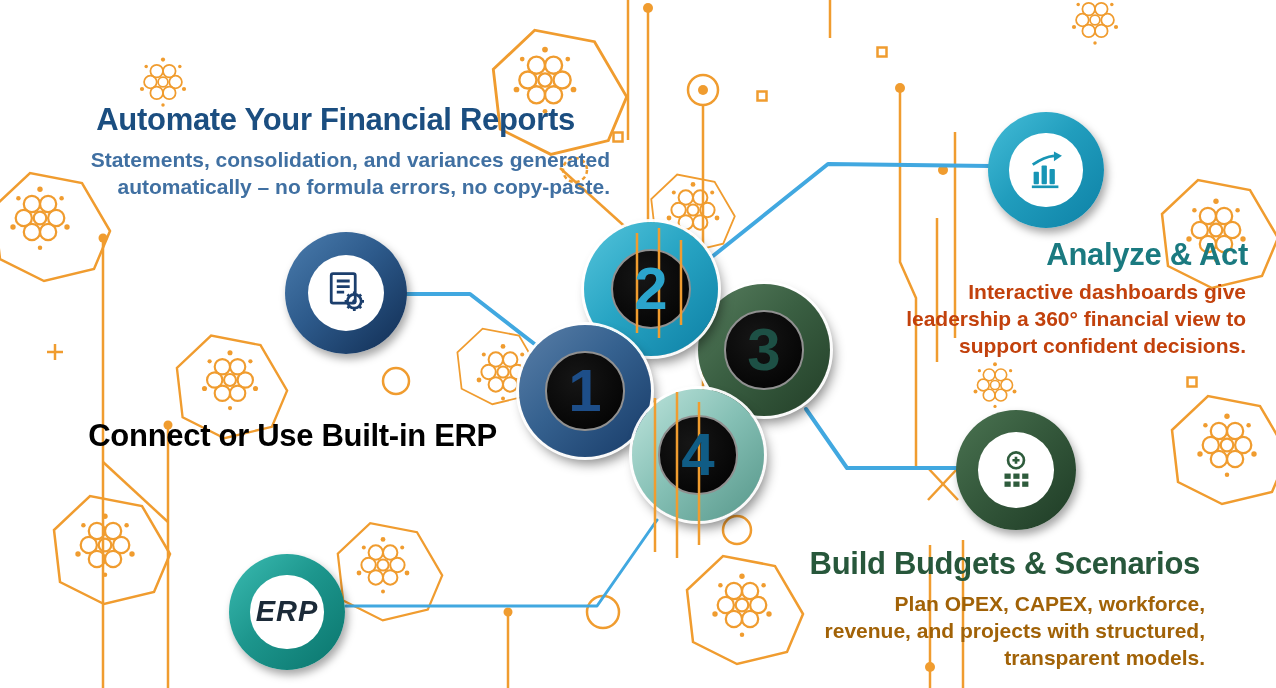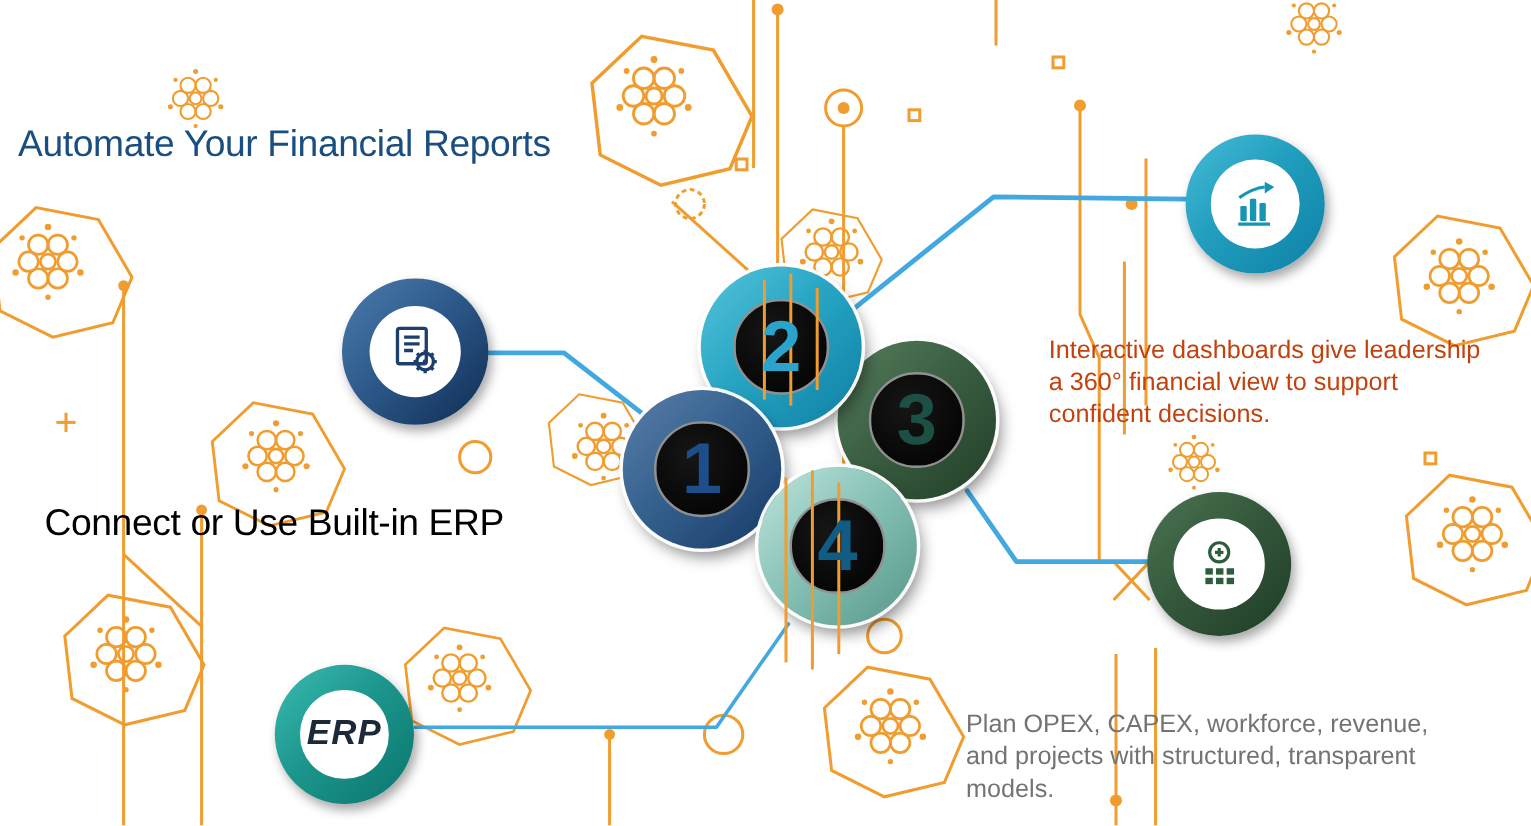--- a/index.html
+++ b/index.html
@@ -1,31 +1,31 @@
 <!DOCTYPE html>
 <html><head>
 <meta charset="utf-8">
 <style>
   html,body{margin:0;padding:0;background:#ffffff;}
   body{width:1276px;height:688px;overflow:hidden;font-family:"Liberation Sans","DejaVu Sans",sans-serif;}
   .canvas{position:relative;width:1276px;height:688px;background:#fff;}
   svg.decor,svg.overlay{position:absolute;left:0;top:0;pointer-events:none;}
 
   
-  .tblock{position:absolute;text-align:left;font-weight:normal;}
+  .tblock{position:absolute;text-align:right;font-weight:bold;}
   .ttitle{font-size:31px;line-height:1.1;white-space:nowrap;letter-spacing:-0.3px;}
   .tdesc{font-size:21px;line-height:27px;}
   .automate-title{left:15px;top:103px;width:560px;color:#1B4E80;}
   .automate-desc{left:90px;top:146px;width:520px;color:#4070A2;}
   .connect-title{left:37px;top:419px;width:460px;color:#000000;}
   .connect-desc{left:53px;top:456px;width:470px;color:#28A096;}
   .analyze-title{left:848px;top:238px;width:400px;color:#1A7A80;}
   .analyze-desc{left:874px;top:278px;width:372px;color:#c2410c;}
   .budgets-title{left:800px;top:547px;width:400px;color:#27573B;}
-  .budgets-desc{left:805px;top:590px;width:400px;color:#737373;}
+  .budgets-desc{left:805px;top:590px;width:400px;color:#a16207;}
 
   
   .step{position:absolute;border-radius:50%;display:flex;align-items:center;justify-content:center;
         box-shadow:0 0 0 3px rgba(255,255,255,0.95), 4px 7px 12px rgba(0,0,0,0.45);}
   .step .inner{width:60%;height:60%;border-radius:50%;background:radial-gradient(circle at 40% 35%,#161616,#000);
         border:2px solid #909090;display:flex;align-items:center;justify-content:center;box-sizing:border-box;}
   .step .num{font-size:60px;font-weight:bold;position:relative;z-index:6;line-height:1;}
   .s1{left:519px;top:325px;width:132px;height:132px;background:linear-gradient(135deg,#5a7fa8 0%,#35618f 45%,#173a67 100%);}
   .s2{left:584px;top:222px;width:134px;height:134px;background:linear-gradient(135deg,#55c4db 0%,#28a5c4 45%,#0d7fa4 100%);}
   .s3{left:698px;top:284px;width:132px;height:132px;background:linear-gradient(135deg,#577d5e 0%,#3a5f42 45%,#223e27 100%);}
@@ -138,25 +138,28 @@
 
     <g stroke="#41A8E0" stroke-width="4" fill="none" stroke-linecap="round" stroke-linejoin="round">
       <path d="M402,294 L470,294 L541,349"></path>
       <path d="M703,264 L828,164 L990,166"></path>
       <path d="M806,409 L847,468 L957,468"></path>
       <path d="M346,606 L597,606 L657,520" stroke-width="3"></path>
     </g>
   </svg>
 
   <div class="tblock ttitle automate-title">Automate Your Financial Reports</div>
+  <div class="tblock tdesc automate-desc">Statements, consolidation, and variances generated automatically – no formula errors, no copy-paste.</div>
 
   <div class="tblock ttitle connect-title">Connect or Use Built-in ERP</div>
 
+  <div class="tblock ttitle analyze-title">Analyze &amp; Act</div>
   <div class="tblock tdesc analyze-desc">Interactive dashboards give leadership a 360° financial view to support confident decisions.</div>
 
+  <div class="tblock ttitle budgets-title">Build Budgets &amp; Scenarios</div>
   <div class="tblock tdesc budgets-desc">Plan OPEX, CAPEX, workforce, revenue, and projects with structured, transparent models.</div>
 
   <div class="icon-ring ring-gear">
     <div class="iinner">
       <svg viewBox="0 0 52 52" width="48" height="48" stroke="#1C3F6D" fill="none" stroke-width="3">
         <rect x="10" y="5" width="26" height="32" rx="2"></rect>
         <path d="M16,13 H30 M16,19 H30 M16,25 H24"></path>
         <circle cx="35" cy="35" r="7.5"></circle>
         <circle cx="35" cy="35" r="2.2" fill="#1C3F6D" stroke="none"></circle>
         <path d="M35,24.5 V27 M35,43 V45.5 M24.5,35 H27 M43,35 H45.5 M27.6,27.6 L29.4,29.4 M40.6,40.6 L42.4,42.4 M27.6,42.4 L29.4,40.6 M40.6,29.4 L42.4,27.6"></path>

